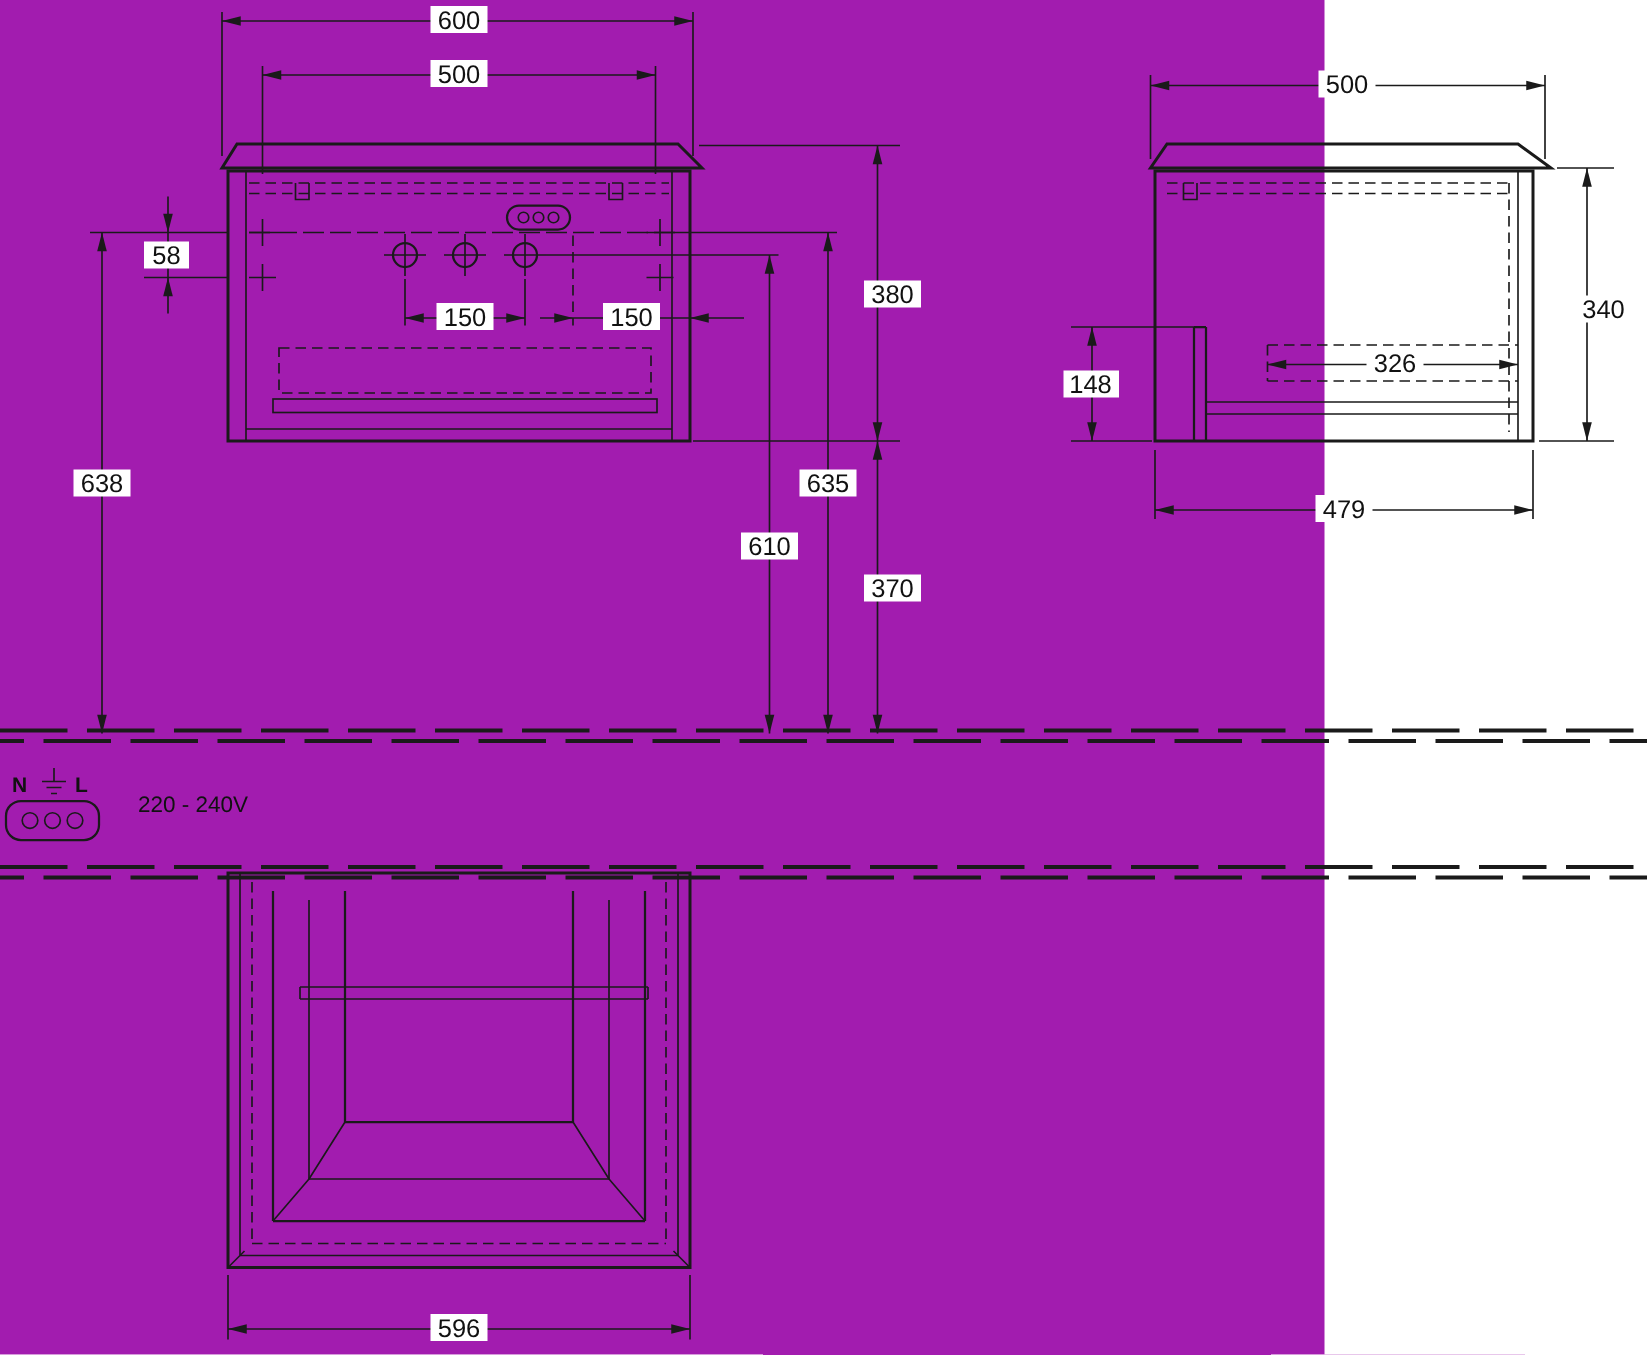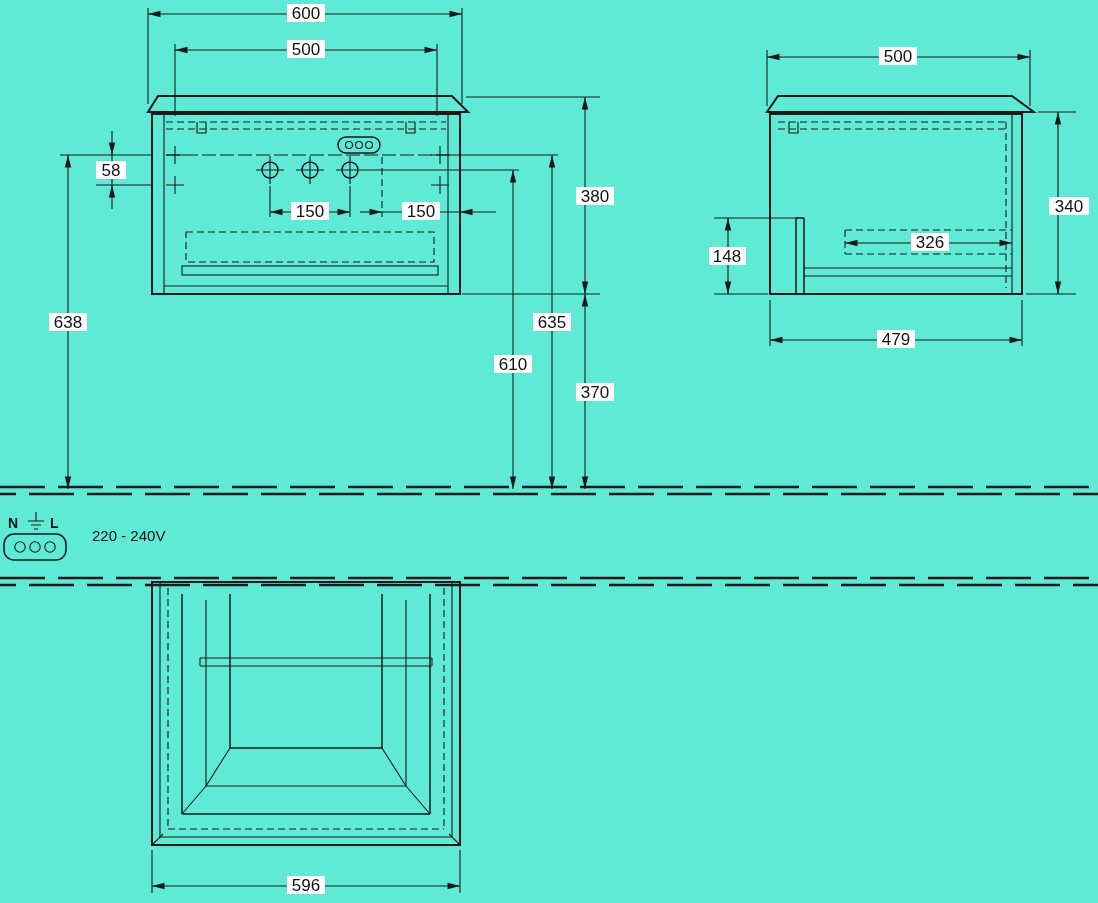--- a/index.html
+++ b/index.html
@@ -1,16 +1,16 @@
 <!DOCTYPE html>
 <html><head>
 <meta charset="utf-8">
 <style>
   html,body{margin:0;padding:0;background:#fff}
-  #stage{position:relative;width:1098px;height:903px;background:#5eead4;font-family:"Liberation Sans",sans-serif}
+  #stage{position:relative;width:883px;height:903px;background:#a21caf;font-family:"Liberation Sans",sans-serif}
   svg{display:block}
   .o2{stroke:#1a1a1a;stroke-width:2;fill:none}
   .o15{stroke:#1a1a1a;stroke-width:1.5;fill:none}
   .thin{stroke:#1a1a1a;stroke-width:1.1;fill:none}
   .dash{stroke:#1a1a1a;stroke-width:1.1;fill:none;stroke-dasharray:7 4}
   .cl{stroke:#1a1a1a;stroke-width:1;fill:none;stroke-dasharray:14 4}
   .dim{stroke:#1a1a1a;stroke-width:1.1;fill:none}
   .brk{stroke:#1a1a1a;stroke-width:2.6;fill:none;stroke-dasharray:45 13}
   .bg{fill:#fff}
   .dt{font:17px "Liberation Sans",sans-serif;fill:#111;text-anchor:middle}

